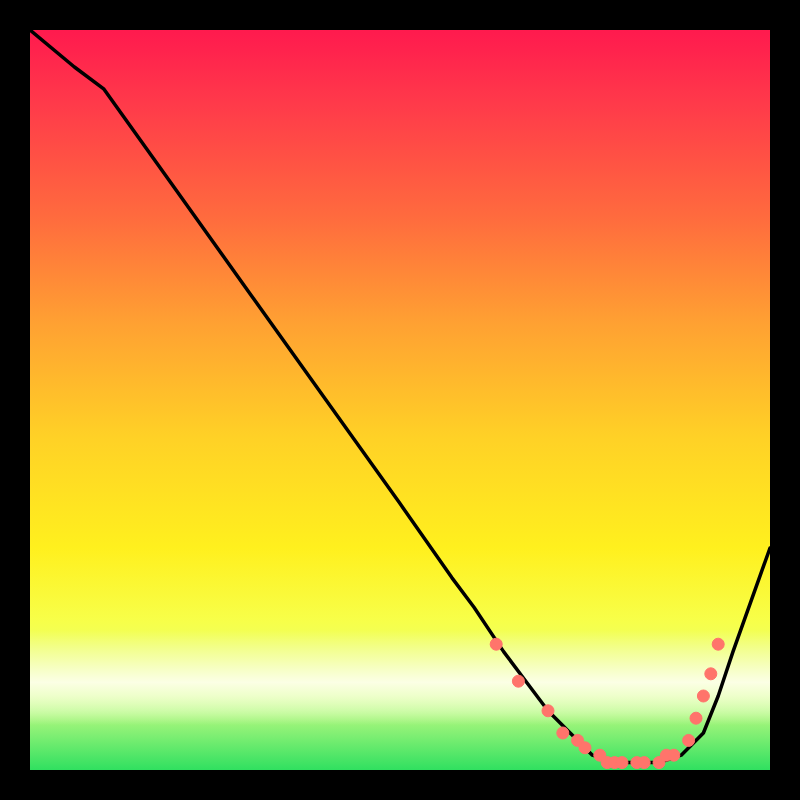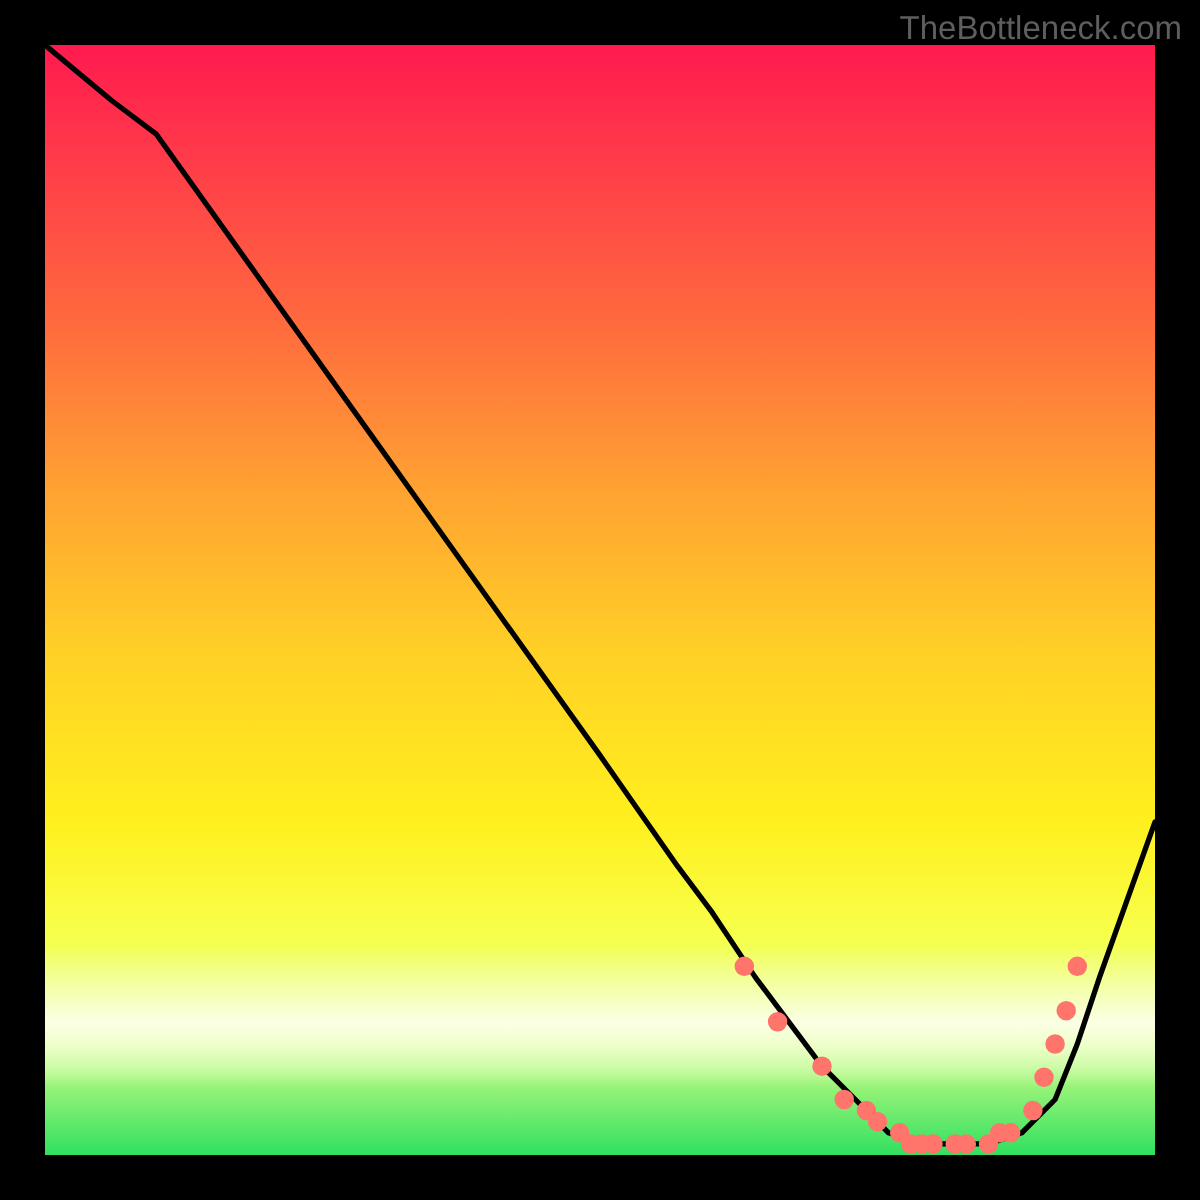--- a/index.html
+++ b/index.html
@@ -71,21 +71,20 @@
   }
   .marker {
     fill: #ff746b;
     stroke: #ff746b;
   }
 </style>
 </head>
 <body>
 
 <div class="container">
-  <div class="watermark">TheBottleneck.com</div>
   <div class="plot-area">
     <div class="gradient-bg"></div>
     <div class="light-band"></div>
     <svg class="curve" viewBox="0 0 740 740" preserveAspectRatio="none">
       <path id="curve-path" class="curve-path" d="M0.0 0.0 L44.4 37.0 L74.0 59.2 L148.0 162.8 L222.0 266.4 L296.0 370.0 L370.0 473.6 L421.8 547.6 L444.0 577.2 L473.6 621.6 L495.8 651.2 L518.0 680.8 L540.2 703.0 L562.4 725.2 L584.6 732.6 L606.8 732.6 L629.0 732.6 L651.2 725.2 L673.4 703.0 L688.2 666.0 L703.0 621.6 L740.0 518.0"></path>
       <g id="markers-group">
           <circle cx="466.2" cy="614.2" r="6" class="marker"></circle>
           <circle cx="488.4" cy="651.2" r="6" class="marker"></circle>
           <circle cx="518.0" cy="680.8" r="6" class="marker"></circle>
           <circle cx="532.8" cy="703.0" r="6" class="marker"></circle>

